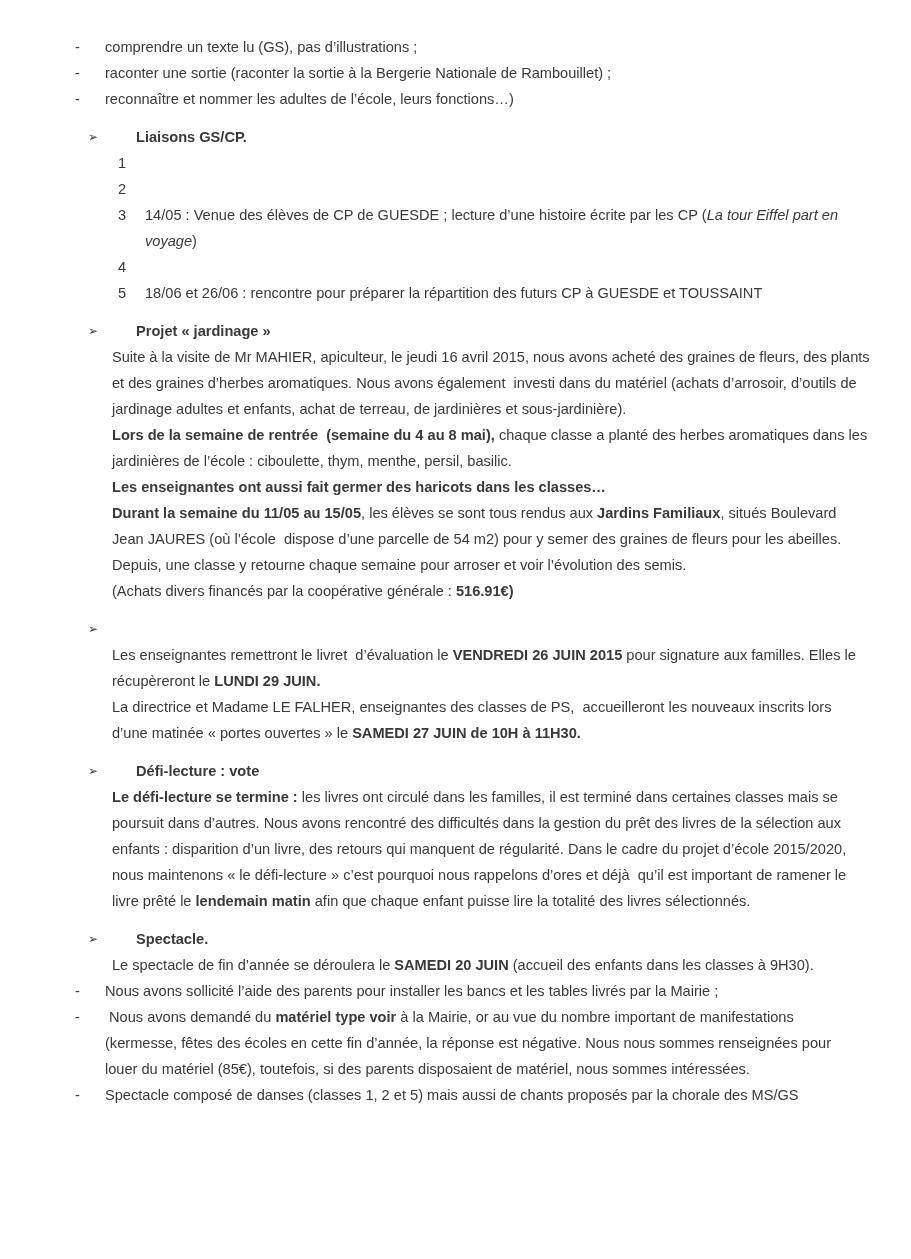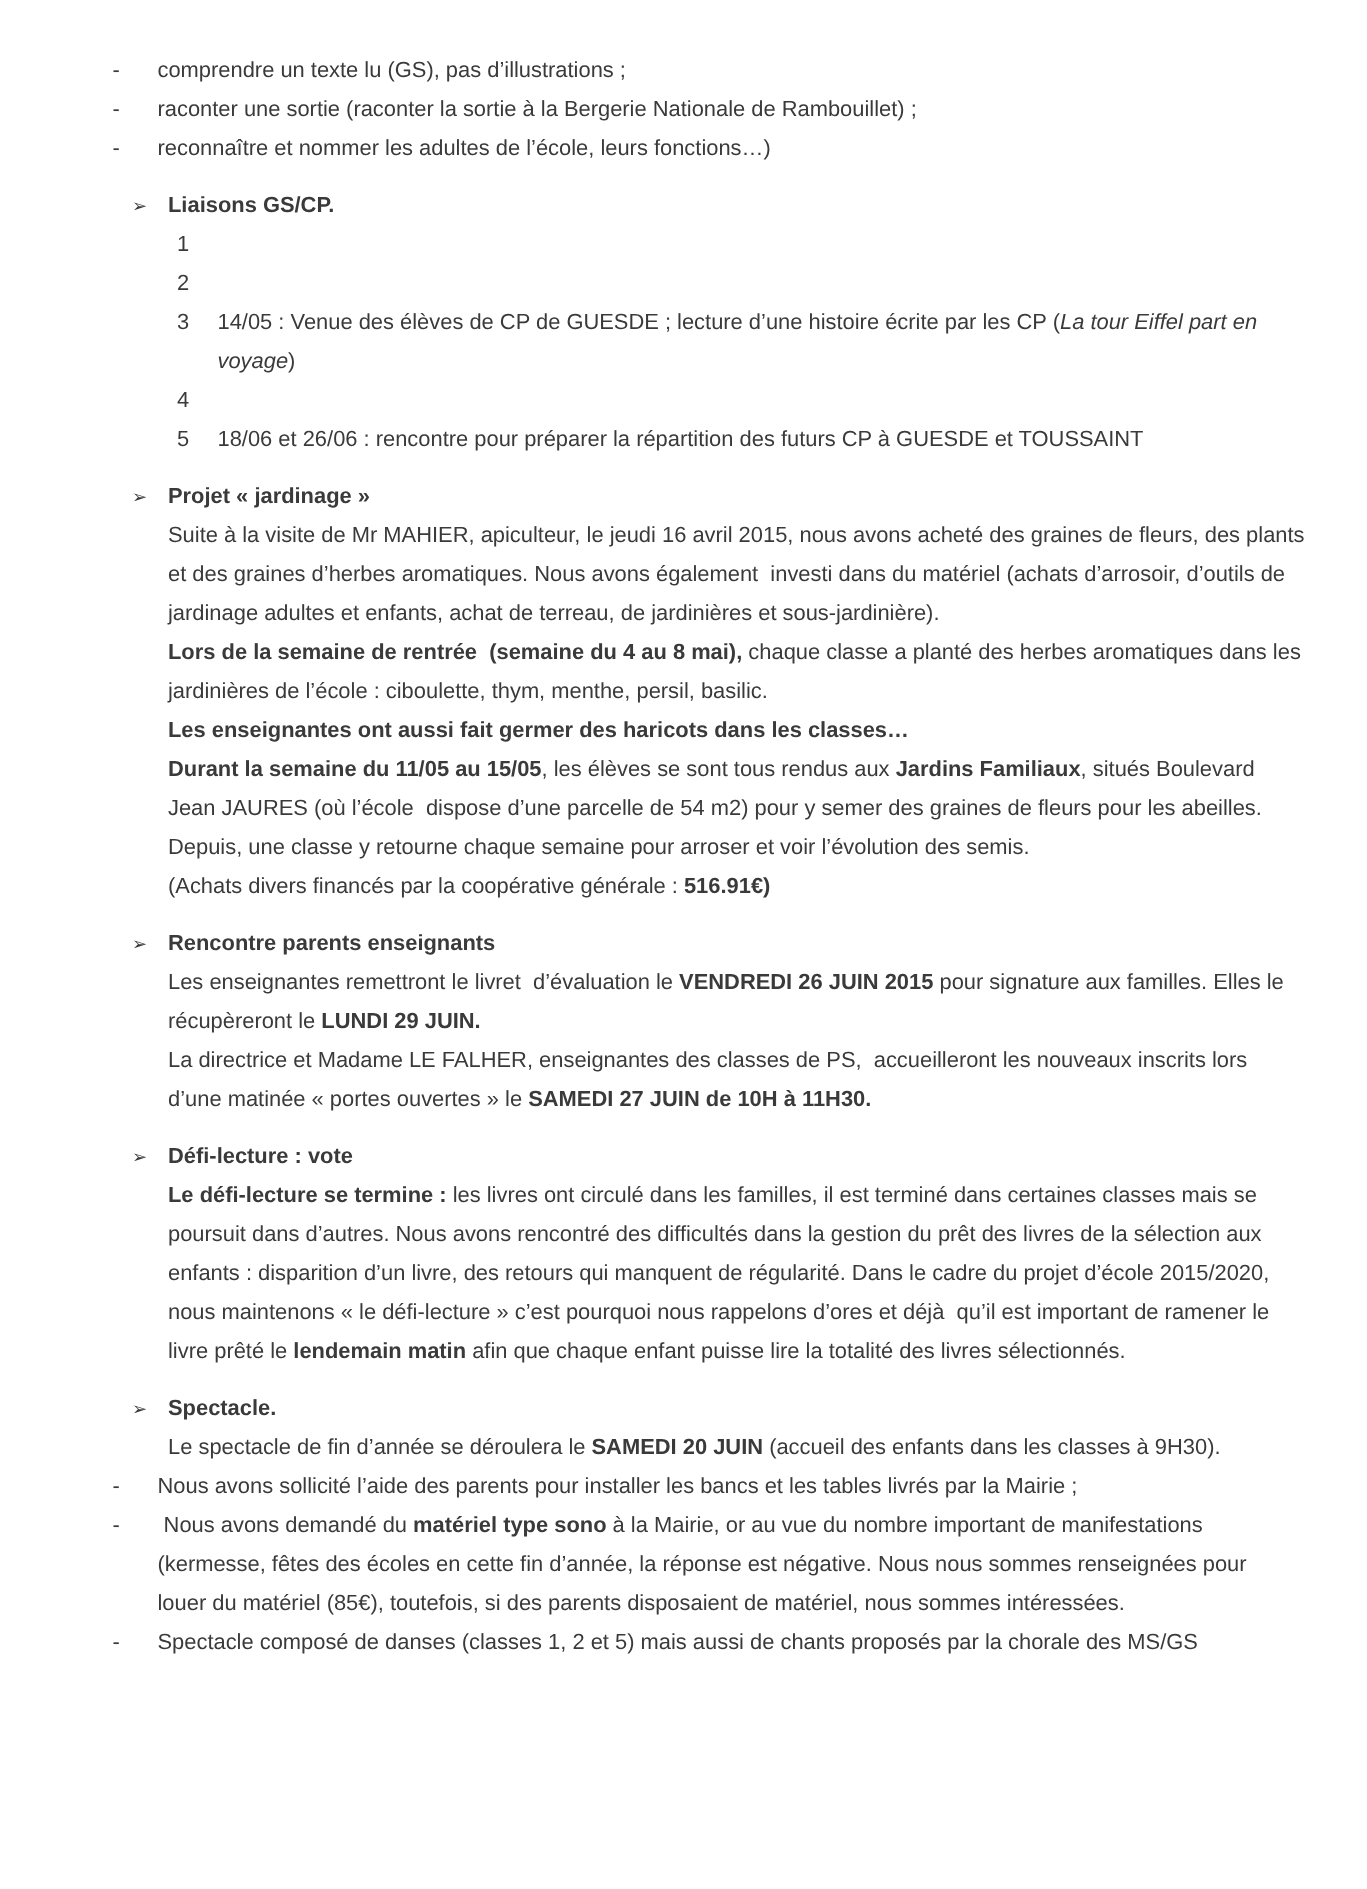--- a/index.html
+++ b/index.html
@@ -19,21 +19,21 @@
   }
   .row { display: flex; align-items: flex-start; }
   .marker { flex: none; }
   .text { flex: 1; min-width: 0; white-space: pre-wrap; }
   .para { padding-left: 112px; padding-right: 40px; white-space: pre-wrap; }
   .dash-row { padding-left: 75px; padding-right: 48px; }
   .dash { width: 30px; }
   .section { margin-top: 12px; }
   .section-header { padding-left: 88px; padding-right: 40px; }
   .arrow { width: 24px; font-size: 12px; }
-  .section-title { font-weight: 700; }
+  .section-title { font-weight: 700; margin-left: 24px; }
   .num-row { padding-left: 118px; padding-right: 52px; }
   .num { width: 27px; }
   .b { font-weight: 700; }
   .i { font-style: italic; }
 </style>
 </head>
 <body>
 
 <div class="page" style="color: rgb(58, 58, 58);">
   <div>
@@ -80,21 +80,20 @@
         <div class="para"><span>Suite à la visite de Mr MAHIER, apiculteur, le jeudi 16 avril 2015, nous avons acheté des graines de fleurs, des plants et des graines d’herbes aromatiques. Nous avons également  investi dans du matériel (achats d’arrosoir, d’outils de jardinage adultes et enfants, achat de terreau, de jardinières et sous-jardinière).</span></div>
         <div class="para"><span class="b ">Lors de la semaine de rentrée  (semaine du 4 au 8 mai),</span><span> chaque classe a planté des herbes aromatiques dans les jardinières de l’école : ciboulette, thym, menthe, persil, basilic.</span></div>
         <div class="para"><span class="b ">Les enseignantes ont aussi fait germer des haricots dans les classes…</span></div>
         <div class="para"><span class="b ">Durant la semaine du 11/05 au 15/05</span><span>, les élèves se sont tous rendus aux </span><span class="b ">Jardins Familiaux</span><span>, situés Boulevard Jean JAURES (où l’école  dispose d’une parcelle de 54 m2) pour y semer des graines de fleurs pour les abeilles.</span></div>
         <div class="para"><span>Depuis, une classe y retourne chaque semaine pour arroser et voir l’évolution des semis.</span></div>
         <div class="para"><span>(Achats divers financés par la coopérative générale : </span><span class="b ">516.91€)</span></div>
       </section>
       <section class="section">
         <div class="row section-header">
           <span class="marker arrow">➢</span>
-          <span class="section-title">Rencontre parents enseignants</span>
         </div>
         <div class="para"><span>Les enseignantes remettront le livret  d’évaluation le </span><span class="b ">VENDREDI 26 JUIN 2015</span><span> pour signature aux familles. Elles le récupèreront le </span><span class="b ">LUNDI 29 JUIN.</span></div>
         <div class="para"><span>La directrice et Madame LE FALHER, enseignantes des classes de PS,  accueilleront les nouveaux inscrits lors d’une matinée « portes ouvertes » le </span><span class="b ">SAMEDI 27 JUIN de 10H à 11H30.</span></div>
       </section>
       <section class="section">
         <div class="row section-header">
           <span class="marker arrow">➢</span>
           <span class="section-title">Défi-lecture : vote</span>
         </div>
         <div class="para"><span class="b ">Le défi-lecture se termine :</span><span> les livres ont circulé dans les familles, il est terminé dans certaines classes mais se poursuit dans d’autres. Nous avons rencontré des difficultés dans la gestion du prêt des livres de la sélection aux enfants : disparition d’un livre, des retours qui manquent de régularité. Dans le cadre du projet d’école 2015/2020, nous maintenons « le défi-lecture » c’est pourquoi nous rappelons d’ores et déjà  qu’il est important de ramener le livre prêté le </span><span class="b ">lendemain matin</span><span> afin que chaque enfant puisse lire la totalité des livres sélectionnés.</span></div>
@@ -104,21 +103,21 @@
           <span class="marker arrow">➢</span>
           <span class="section-title">Spectacle.</span>
         </div>
         <div class="para"><span>Le spectacle de fin d’année se déroulera le </span><span class="b ">SAMEDI 20 JUIN</span><span> (accueil des enfants dans les classes à 9H30).</span></div>
         <div class="row dash-row">
           <span class="marker dash">-</span>
           <div class="text"><span>Nous avons sollicité l’aide des parents pour installer les bancs et les tables livrés par la Mairie ;</span></div>
         </div>
         <div class="row dash-row">
           <span class="marker dash">-</span>
-          <div class="text"><span> Nous avons demandé du </span><span class="b ">matériel type sono</span><span> à la Mairie, or au vue du nombre important de manifestations (kermesse, fêtes des écoles en cette fin d’année, la réponse est négative. Nous nous sommes renseignées pour louer du matériel (85€), toutefois, si des parents disposaient de matériel, nous sommes intéressées.</span></div>
+          <div class="text"><span> Nous avons demandé du </span><span class="b ">matériel type voir</span><span> à la Mairie, or au vue du nombre important de manifestations (kermesse, fêtes des écoles en cette fin d’année, la réponse est négative. Nous nous sommes renseignées pour louer du matériel (85€), toutefois, si des parents disposaient de matériel, nous sommes intéressées.</span></div>
         </div>
         <div class="row dash-row">
           <span class="marker dash">-</span>
           <div class="text"><span>Spectacle composé de danses (classes 1, 2 et 5) mais aussi de chants proposés par la chorale des MS/GS</span></div>
         </div>
       </section>
     </div>
 </div>
 
 </body></html>

